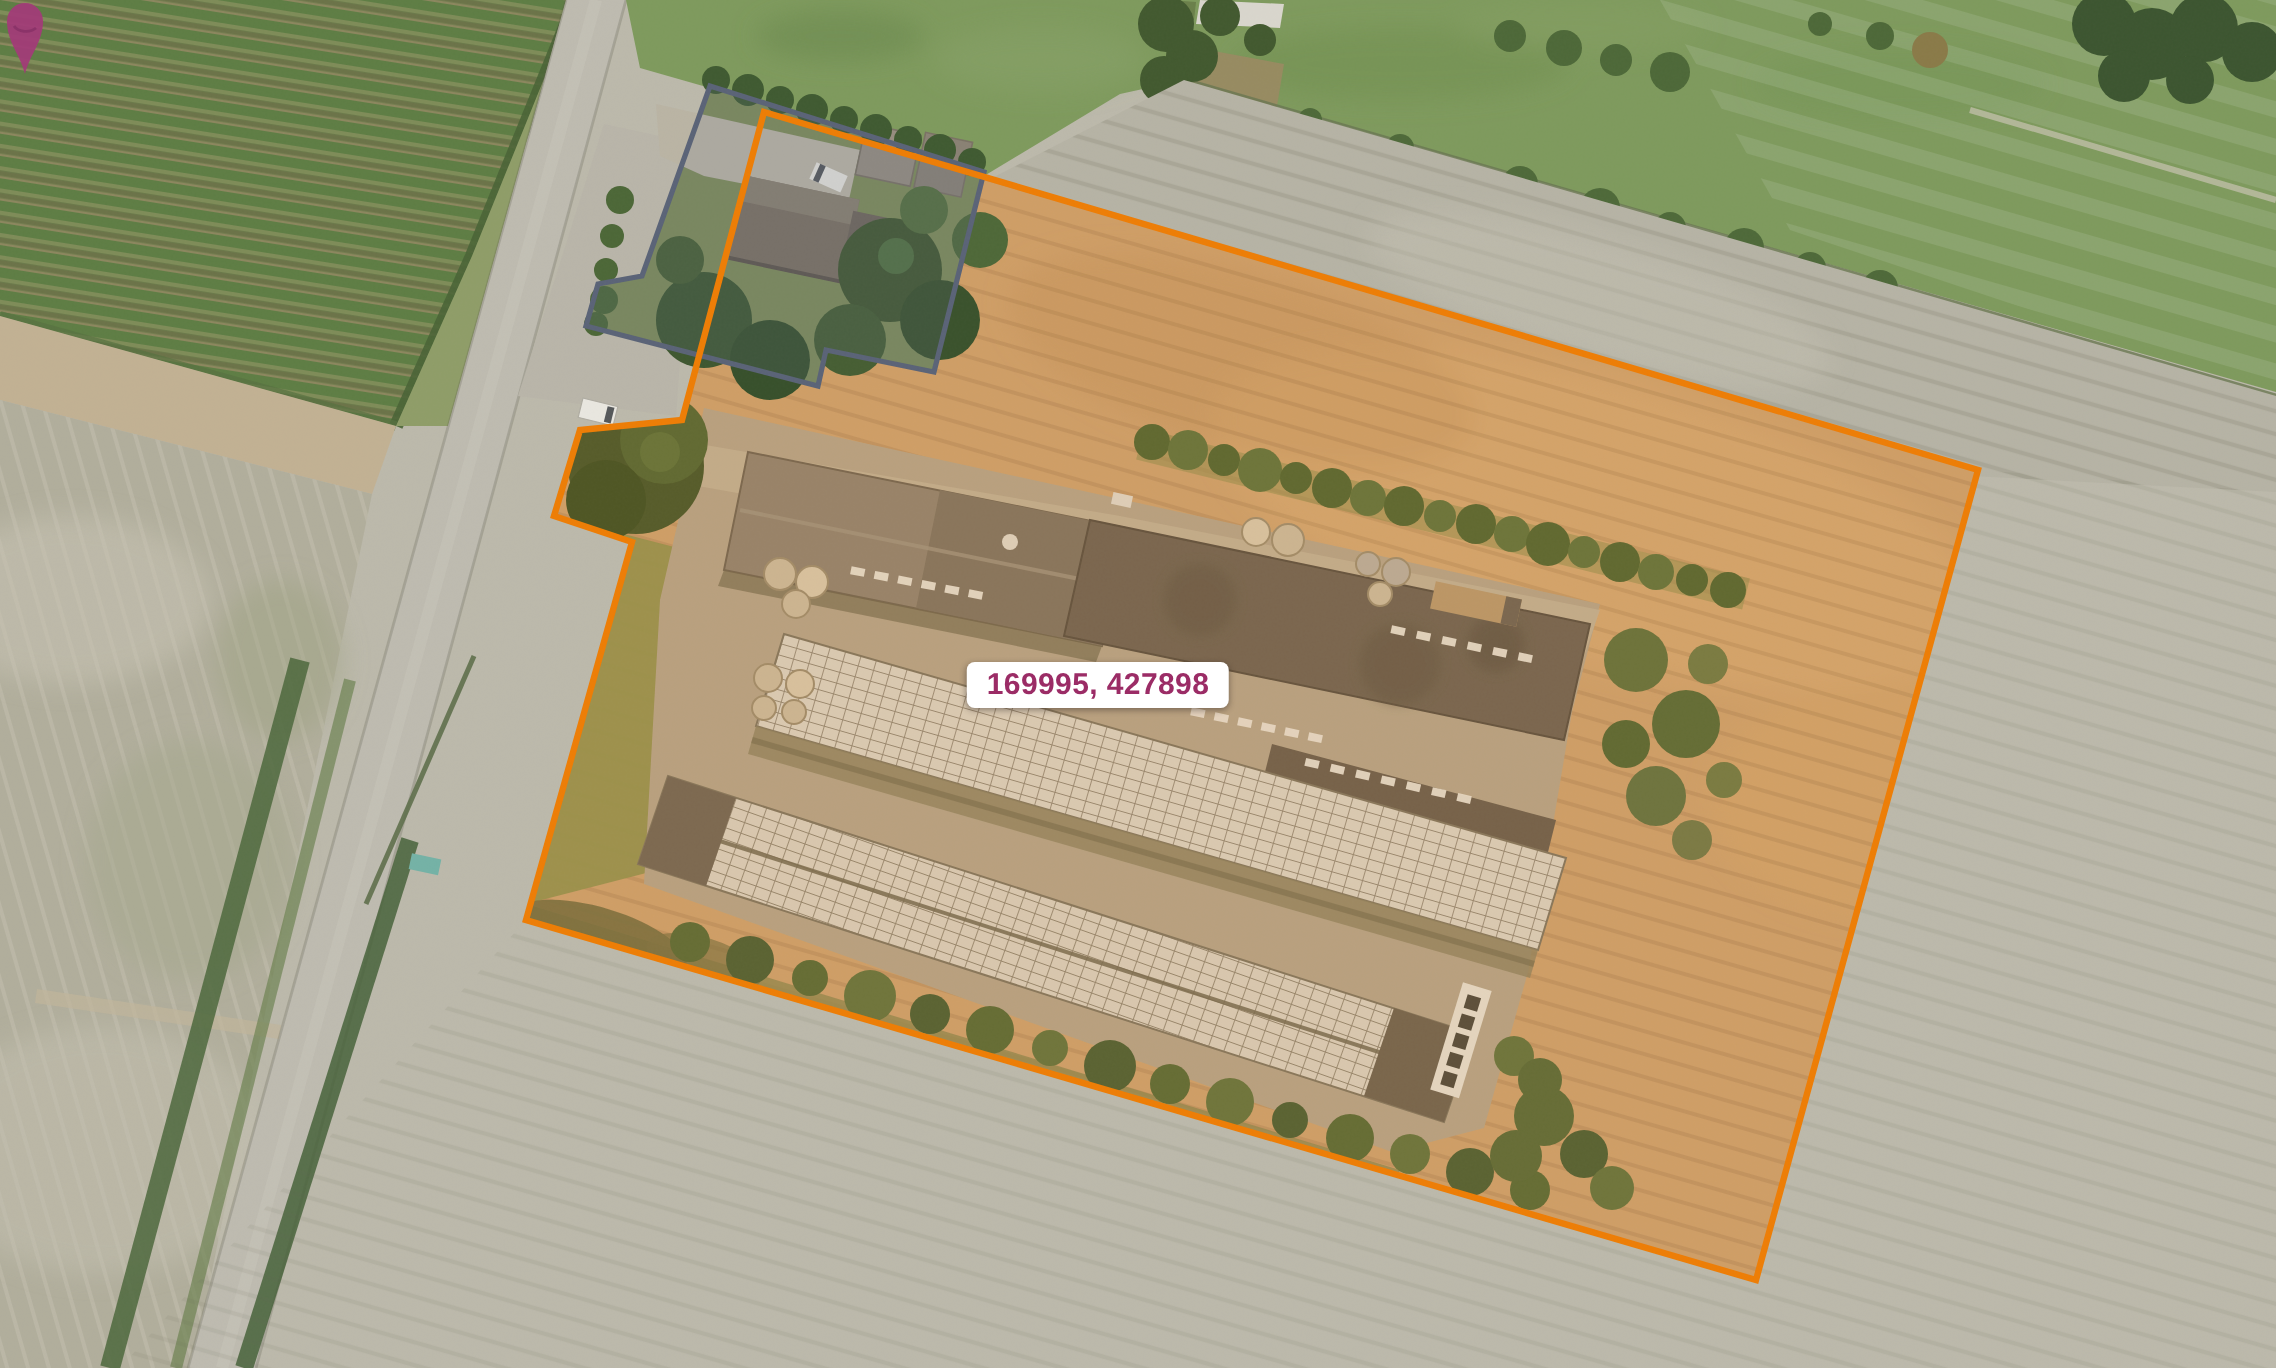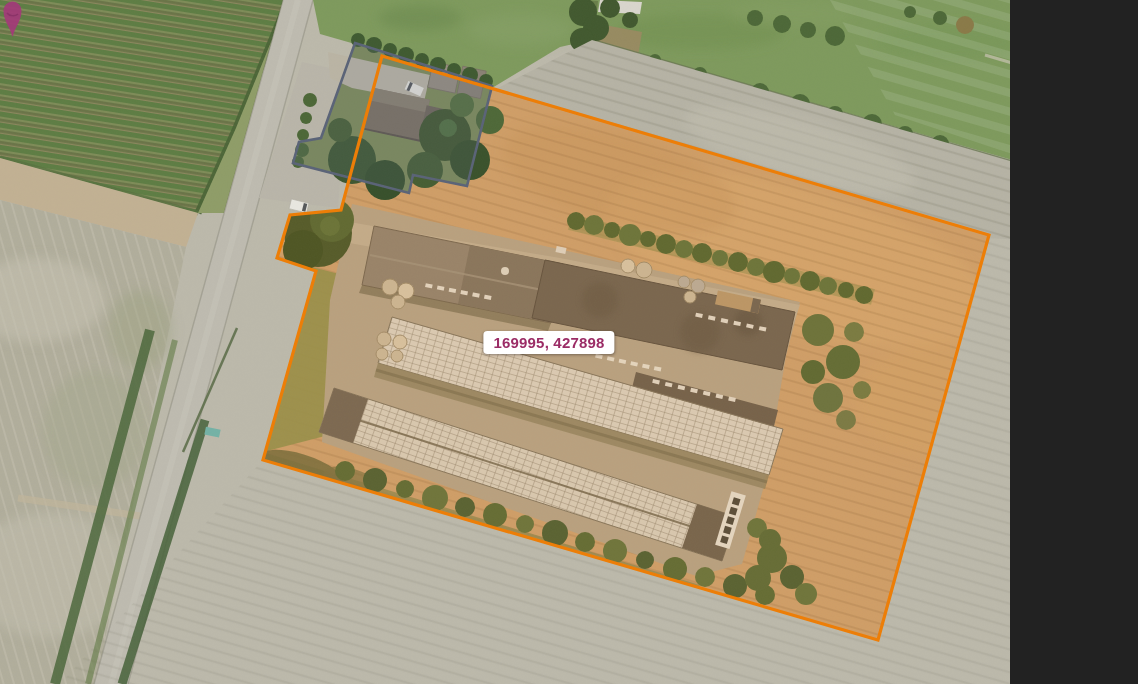--- a/index.html
+++ b/index.html
@@ -1,16 +1,16 @@
 <!DOCTYPE html>
 <html><head>
 <meta charset="utf-8">
 <style>
   html,body{margin:0;padding:0;background:#222;}
-  #stage{position:relative;width:1010px;height:684px;overflow:hidden;
+  #stage{position:relative;width:1138px;height:684px;overflow:hidden;
          font-family:"Liberation Sans",sans-serif;background:#bcb9ab;}
   #stage svg{position:absolute;left:0;top:0;}
   .tooltip{
     position:absolute;left:549px;top:331px;transform:translateX(-50%);
     background:#ffffff;color:#9b2c66;font-weight:bold;font-size:15px;
     line-height:17px;padding:3px 10px;border-radius:4px;white-space:nowrap;
     box-shadow:0 1px 3px rgba(40,30,30,.45);letter-spacing:.2px;
   }
   .pin{position:absolute;left:534px;top:367px;width:25px;height:38px;}
 </style>

